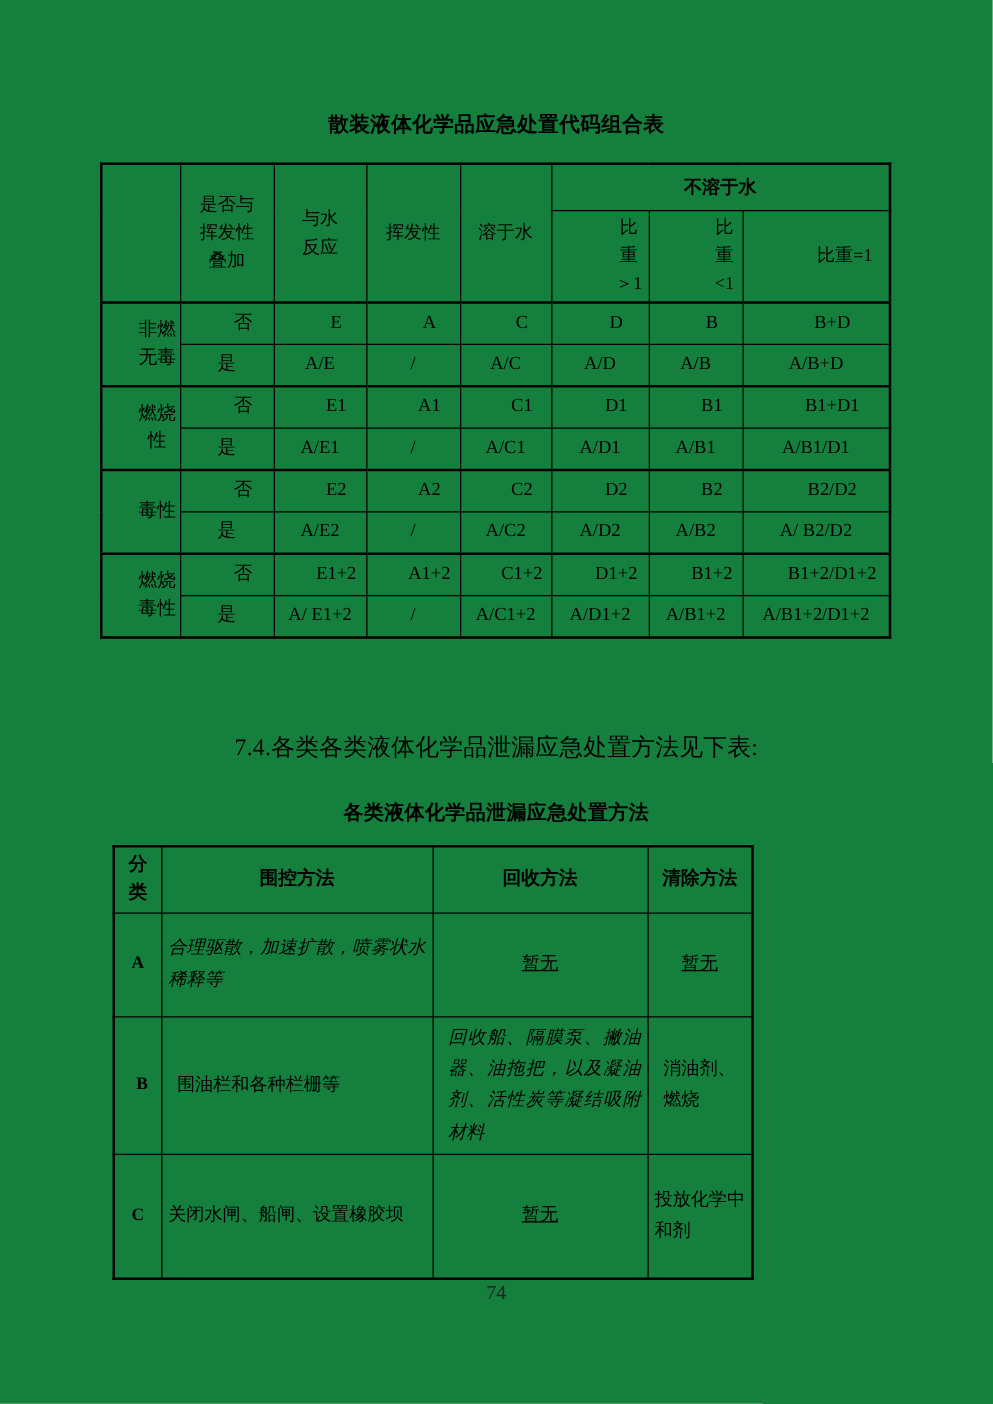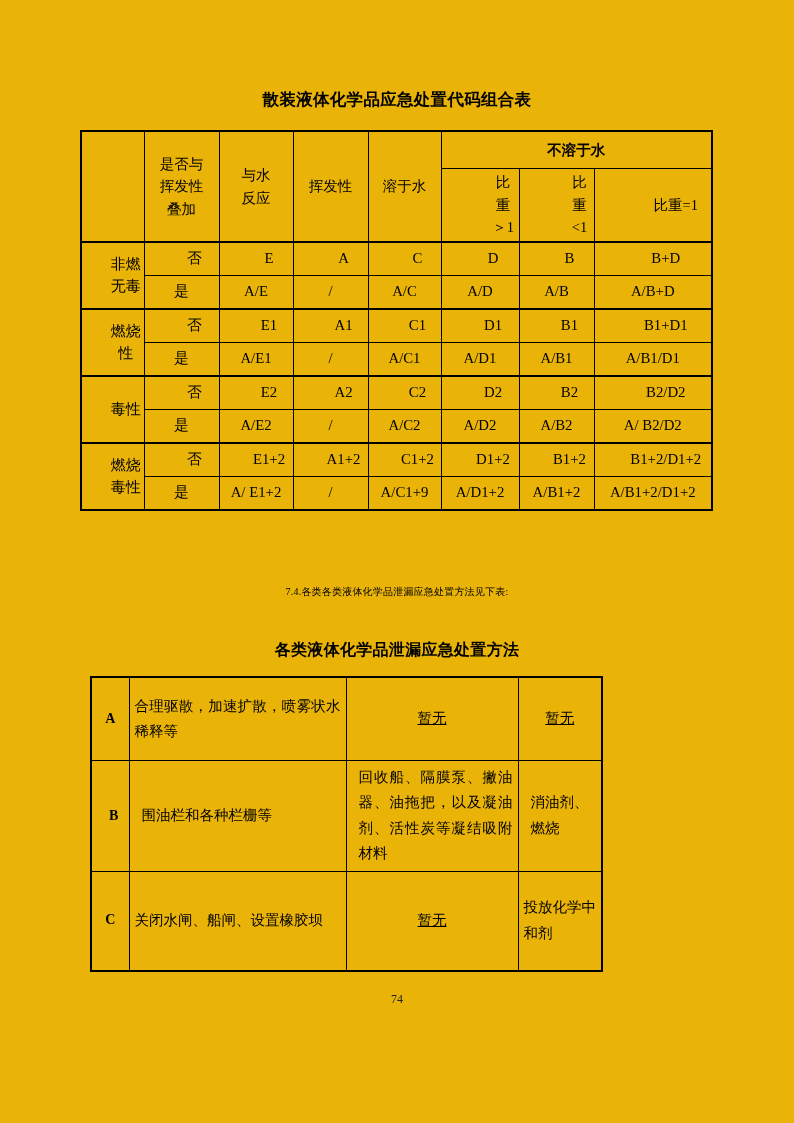--- a/index.html
+++ b/index.html
@@ -13,21 +13,21 @@
     position: relative;
     font-family: "Liberation Serif", "DejaVu Serif", serif;
     color: #000000;
     overflow: hidden;
   }
   .page {
     position: absolute;
     left: 0; top: 0;
     width: 794px;
     height: 1123px;
-    background: #eab308;
+    background: #15803d;
   }
 
   
   .doc-title {
     position: absolute;
     left: 0;
     width: 794px;
     text-align: center;
     font-weight: bold;
     font-size: 16.5px;
@@ -35,32 +35,32 @@
     white-space: nowrap;
   }
   #title-table1 { top: 89px; }
   #title-table2 { top: 640px; font-size: 16px; }
 
   .para {
     position: absolute;
     left: 0;
     width: 794px;
     text-align: center;
-    font-size: 10px;
+    font-size: 19px;
     letter-spacing: 0.2px;
   }
   #para-74 { top: 585px; }
 
   .page-number {
     position: absolute;
     left: 0;
     width: 794px;
-    top: 992px;
-    text-align: center;
-    font-size: 12px;
+    top: 1026px;
+    text-align: center;
+    font-size: 16px;
     color: #222;
   }
 
   
   table.doc-table {
     position: absolute;
     border-collapse: collapse;
     table-layout: fixed;
     font-size: 14.5px;
   }
@@ -130,20 +130,21 @@
   #table-methods .cls {
     font-weight: bold;
     text-align: center;
     font-size: 14px;
   }
   #table-methods .just {
     text-align: justify;
     text-align-last: left;
     vertical-align: middle;
     line-height: 1.75;
+    font-style: italic;
   }
   #table-methods .ctr {
     text-align: center;
     vertical-align: middle;
     text-decoration: underline;
   }
   #table-methods .left {
     text-align: left;
     vertical-align: middle;
     line-height: 1.75;
@@ -269,40 +270,46 @@
         <td class="cell">A1+2</td>
         <td class="cell">C1+2</td>
         <td class="cell">D1+2</td>
         <td class="cell">B1+2</td>
         <td class="cell">B1+2/D1+2</td>
       </tr>
       <tr>
         <td class="cell">是</td>
         <td class="cell">A/ E1+2</td>
         <td class="cell">/</td>
-        <td class="cell">A/C1+9</td>
+        <td class="cell">A/C1+2</td>
         <td class="cell">A/D1+2</td>
         <td class="cell">A/B1+2</td>
         <td class="cell">A/B1+2/D1+2</td>
       </tr>
     </tbody>
   </table>
 
   <div class="para" id="para-74">7.4.各类各类液体化学品泄漏应急处置方法见下表:</div>
 
   <div class="doc-title" id="title-table2">各类液体化学品泄漏应急处置方法</div>
 
   <table class="doc-table" id="table-methods">
     <colgroup>
       <col style="width:38px">
         <col style="width:217px">
       <col style="width:172px">
         <col style="width:84px">
     </colgroup>
     <tbody>
+      <tr>
+        <td class="mh">分类</td>
+        <td class="mh">围控方法</td>
+        <td class="mh">回收方法</td>
+        <td class="mh">清除方法</td>
+      </tr>
       <tr class="r-a">
         <td class="cls">A</td>
         <td class="just">合理驱散，加速扩散，喷雾状水稀释等</td>
         <td class="ctr">暂无</td>
         <td class="ctr">暂无</td>
       </tr>
       <tr class="r-b">
         <td class="cls">B</td>
         <td class="left">围油栏和各种栏栅等</td>
         <td class="just">回收船、隔膜泵、撇油器、油拖把，以及凝油剂、活性炭等凝结吸附材料</td>

